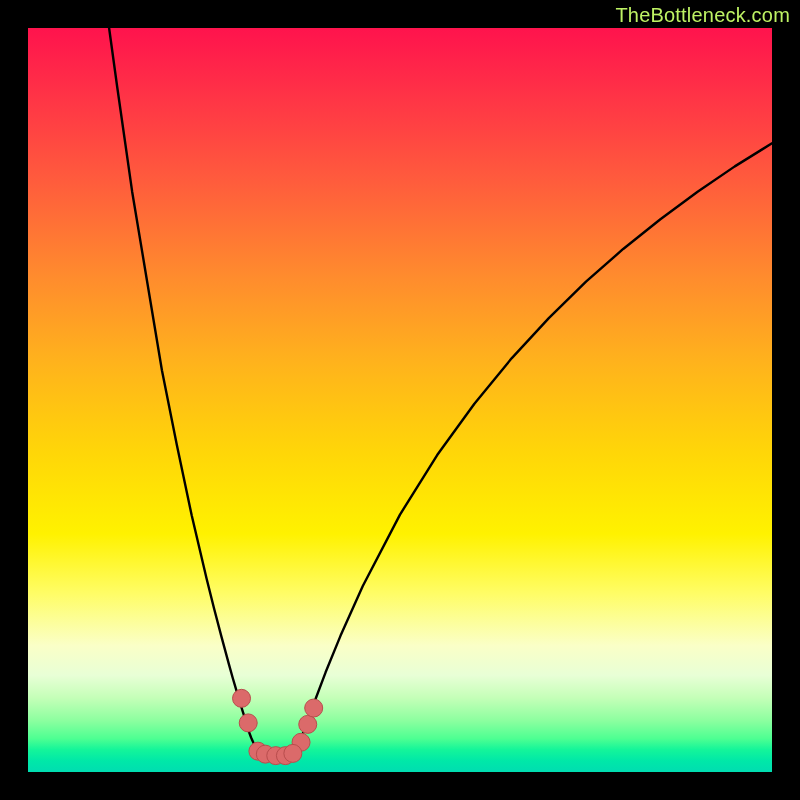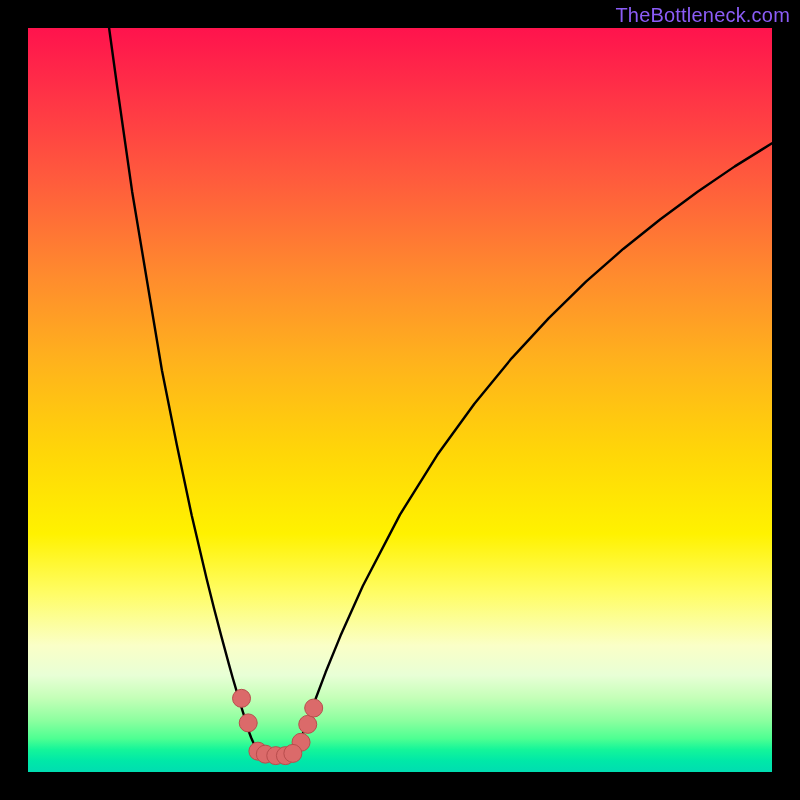--- a/index.html
+++ b/index.html
@@ -43,21 +43,21 @@
       #4eff92 95.5%,
       #14f59a 97%,
       #00e8a8 98.5%,
       #00ddb1 100%
     );
   }
   .watermark {
     position: absolute;
     top: 4px;
     right: 10px;
-    color: #8b5cf6;
+    color: #bef264;
     font-size: 20px;
     letter-spacing: 0.2px;
     font-weight: 500;
   }
   svg.curve {
     position: absolute;
     left: 0;
     top: 0;
     width: 744px;
     height: 744px;

